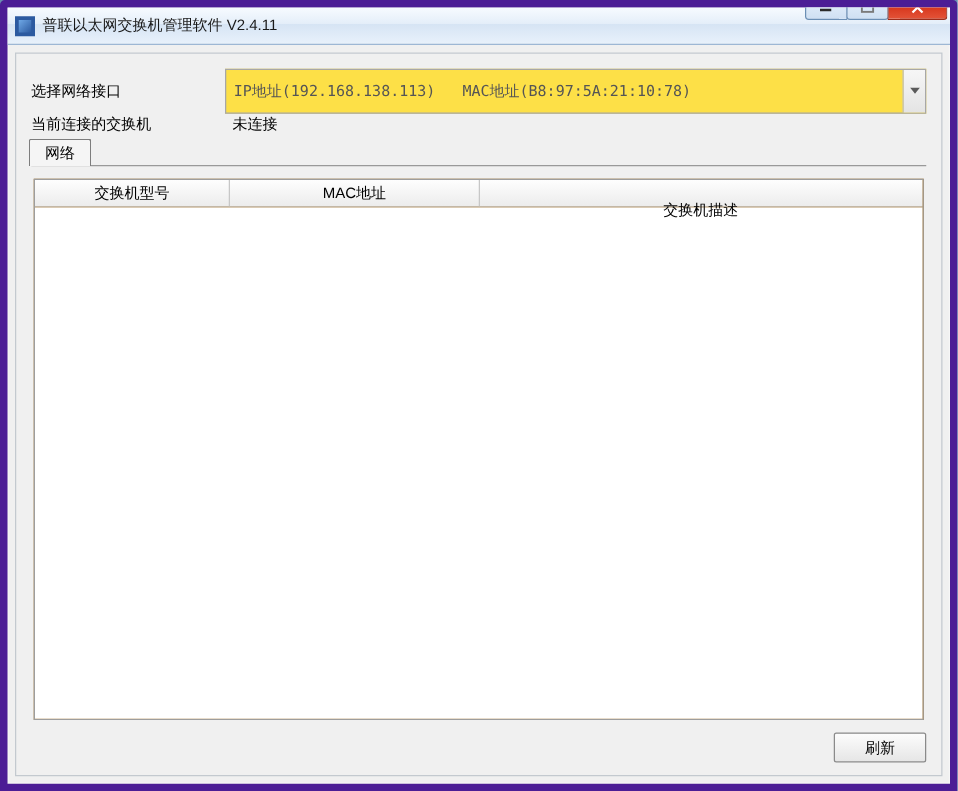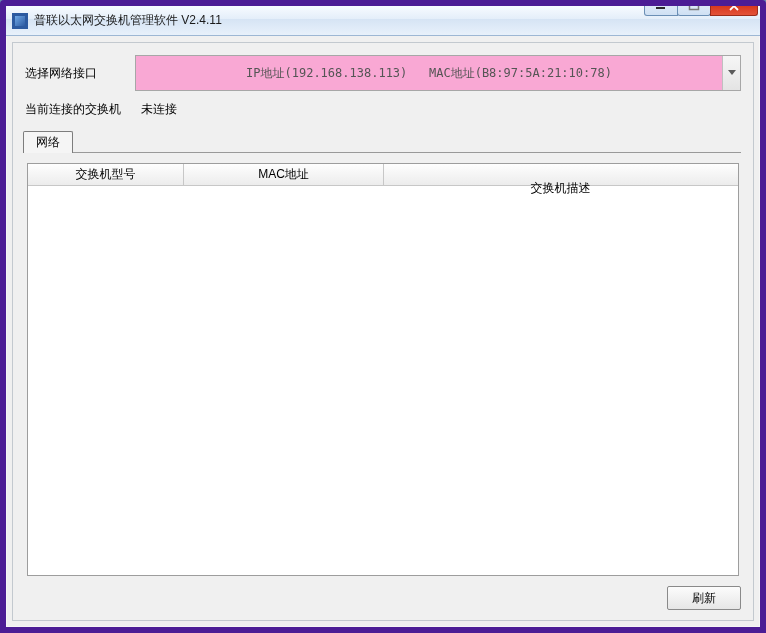--- a/index.html
+++ b/index.html
@@ -58,31 +58,30 @@
     border-color: #9b2c1a; color: #fff; border-radius: 0 0 3px 0;
     margin-right: 2px;
   }
   .win-btn svg { width: 12px; height: 10px; }
   .client {
     flex: 1; margin: 6px; background: #f0f0f0;
     border: 1px solid #c3c9cf;
     display: flex; flex-direction: column;
     padding: 12px 12px 10px 12px;
   }
-  .row { display: flex; align-items: center; margin-bottom: 10px; }
+  .row { display: flex; align-items: center; margin-bottom: 0; gap: 45px; }
   .row-label { width: 110px; color: #000; }
   .combo {
     flex: 1; height: 36px;
     border: 1px solid #a7a7a7;
-    background: #f9a8d4;
+    background: #fde047;
     display: flex; align-items: center;
     position: relative;
     font-family: "SimSun","Consolas",monospace;
     color: #555;
-    text-align: center;
   }
   .combo-text { flex:1; padding: 0 6px; white-space: pre; overflow:hidden; }
   .combo-arrow {
     width: 18px; height: 100%;
     border-left: 1px solid #c0c0c0;
     background: linear-gradient(to bottom,#f6f6f6,#e4e4e4);
     display:flex; align-items:center; justify-content:center;
   }
   .status-val { color: #000; padding-left: 6px; }
   .tabbar { display: flex; margin: 2px 0 0 -2px; }

